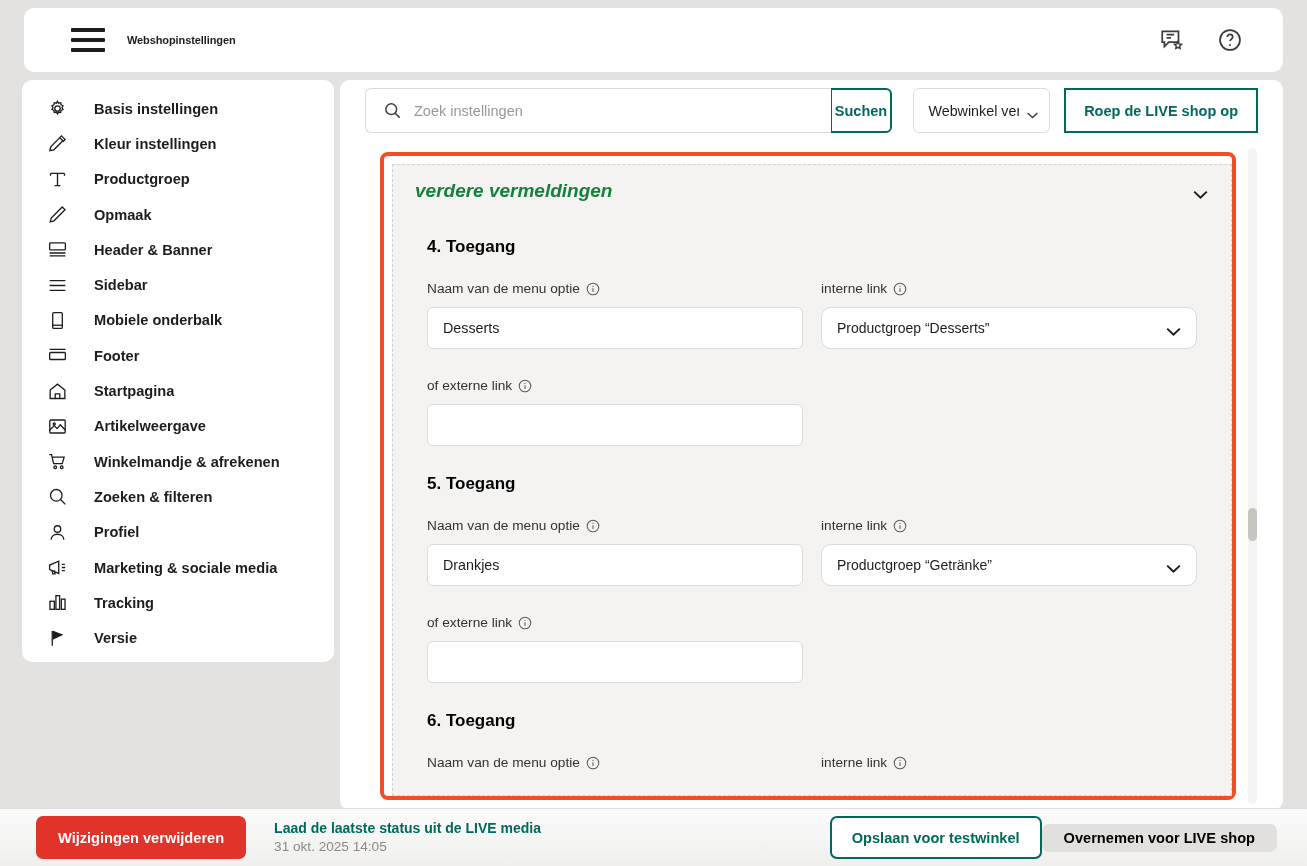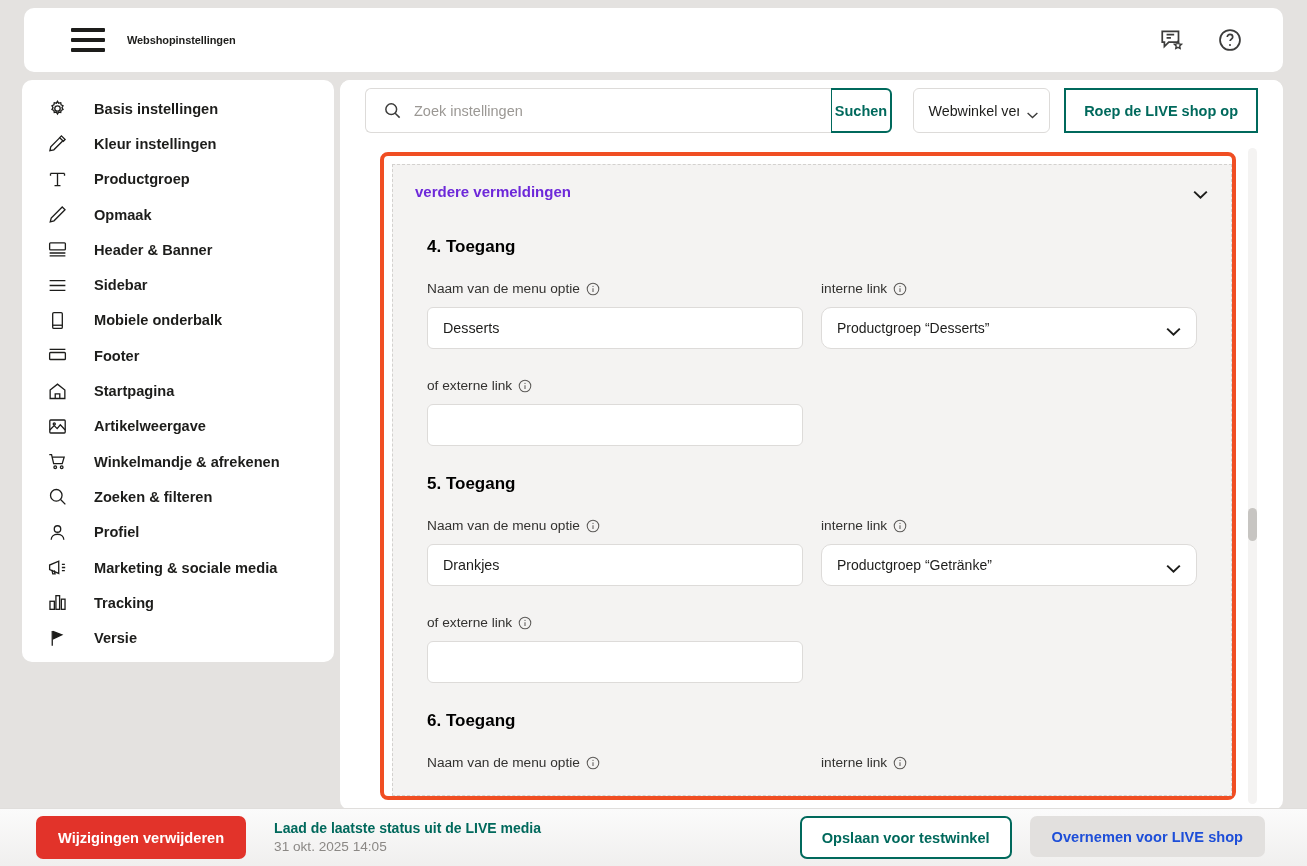--- a/index.html
+++ b/index.html
@@ -129,21 +129,21 @@
     position: absolute; left: 8px; top: 8px;
     width: 840px; height: 632px;
     border: 1px dashed #d3d1cf;
     background: #f4f3f2;
     overflow: hidden;
   }
   .panel-head {
     height: 52px; display: flex; align-items: center;
     padding: 0 22px 0 22px;
   }
-  .panel-head-title { font-size: 15px; font-weight: bold; color: #6d28d9; }
+  .panel-head-title { font-size: 19px; font-weight: bold; color: #15803d; font-style: italic; }
   .panel-chev { margin-left: auto; width: 17px; height: 11px; color: #1d1d1b; cursor: pointer; }
 
   .section { padding: 0 34px; }
   .section-title {
     font-size: 17px; font-weight: bold; color: #000000;
     margin-top: 20px; margin-bottom: 24px;
   }
   .field-row { display: flex; gap: 18px; }
   .field { width: 376px; }
   .flabel {
@@ -195,31 +195,31 @@
   }
   .btn-delete {
     margin-left: 36px; height: 43px; padding: 0 22px;
     background: #e2332a; color: #fff; border: none; border-radius: 7px;
     font-size: 14.6px; font-weight: bold;
     font-family: "Liberation Sans", sans-serif; cursor: pointer;
   }
   .status-block { margin-left: 28px; line-height: 1.32; }
   .status-main { font-size: 14px; font-weight: bold; color: #00695c; }
   .status-sub { font-size: 13.6px; color: #8b8885; }
-  .footer-right { margin-left: auto; margin-right: 42px; display: flex; align-items: flex-start; gap: 18px; }
+  .footer-right { margin-left: auto; margin-right: 30px; display: flex; align-items: center; gap: 0; }
   .btn-test {
     height: 43px; padding: 0 20px;
     background: #fff; border: 2px solid #00695c; border-radius: 7px;
     color: #00695c; font-size: 14.6px; font-weight: bold;
     font-family: "Liberation Sans", sans-serif; cursor: pointer;
   }
   .btn-adopt {
-    height: 41px; padding: 0 22px;
+    height: 28px; padding: 0 22px;
     background: #e2e0de; border: none; border-radius: 7px;
-    color: #1d4ed8; font-size: 14.6px; font-weight: bold;
+    color: #000000; font-size: 14.6px; font-weight: bold;
     font-family: "Liberation Sans", sans-serif; cursor: not-allowed;
   }
 </style>
 </head>
 <body>
 
 <div class="topbar">
   <div class="hamburger">
     <span></span>
       <span></span>

